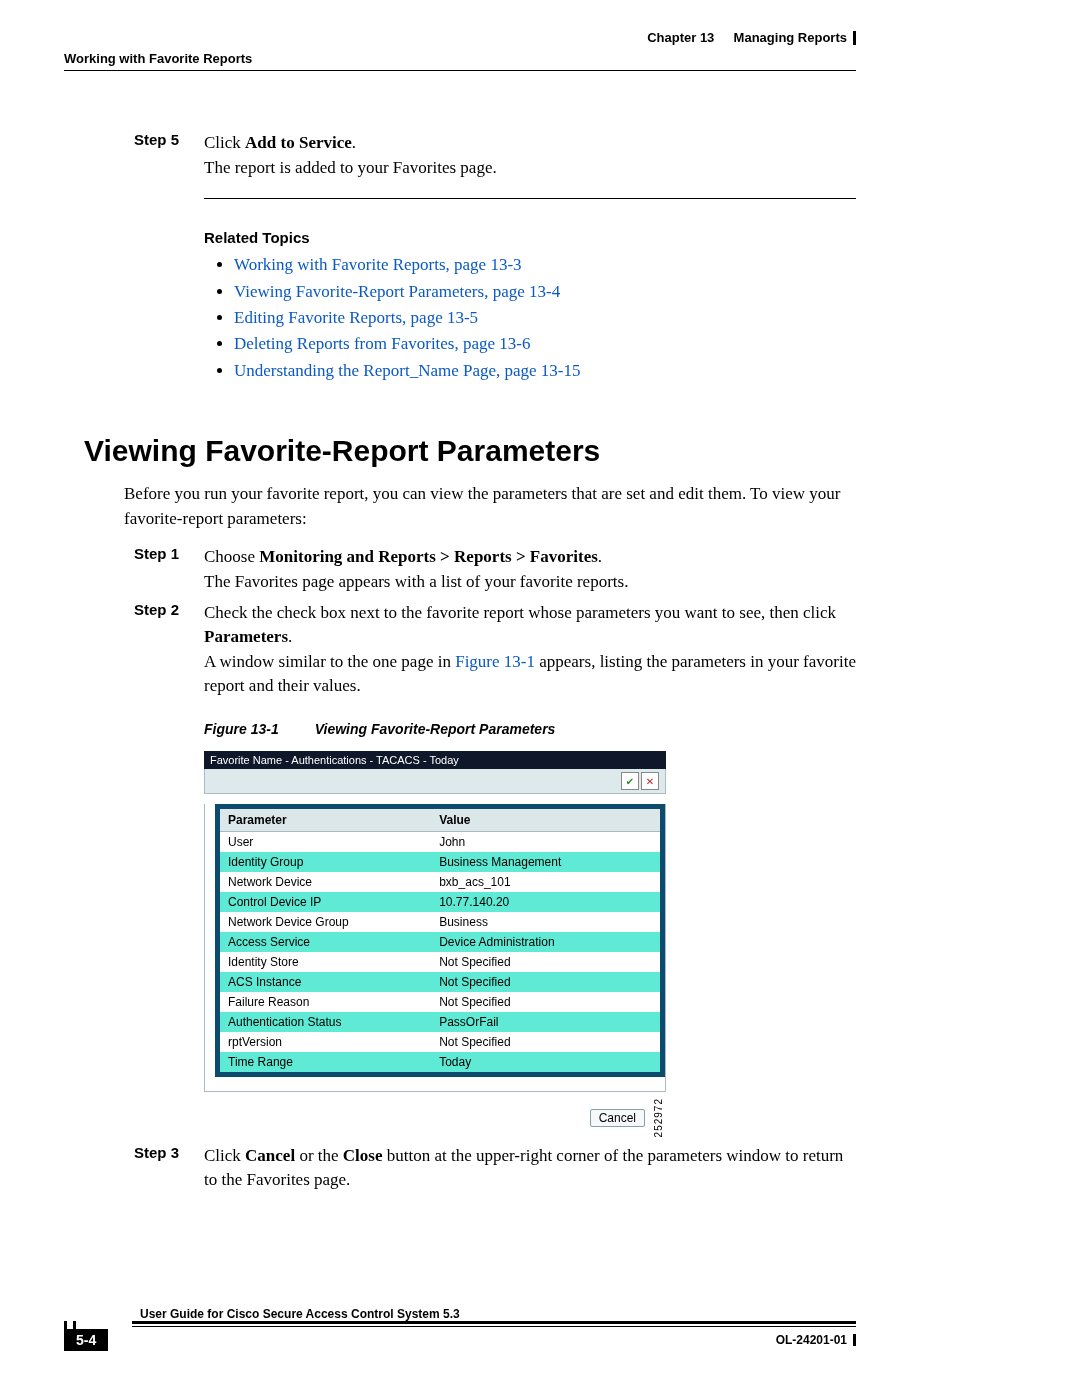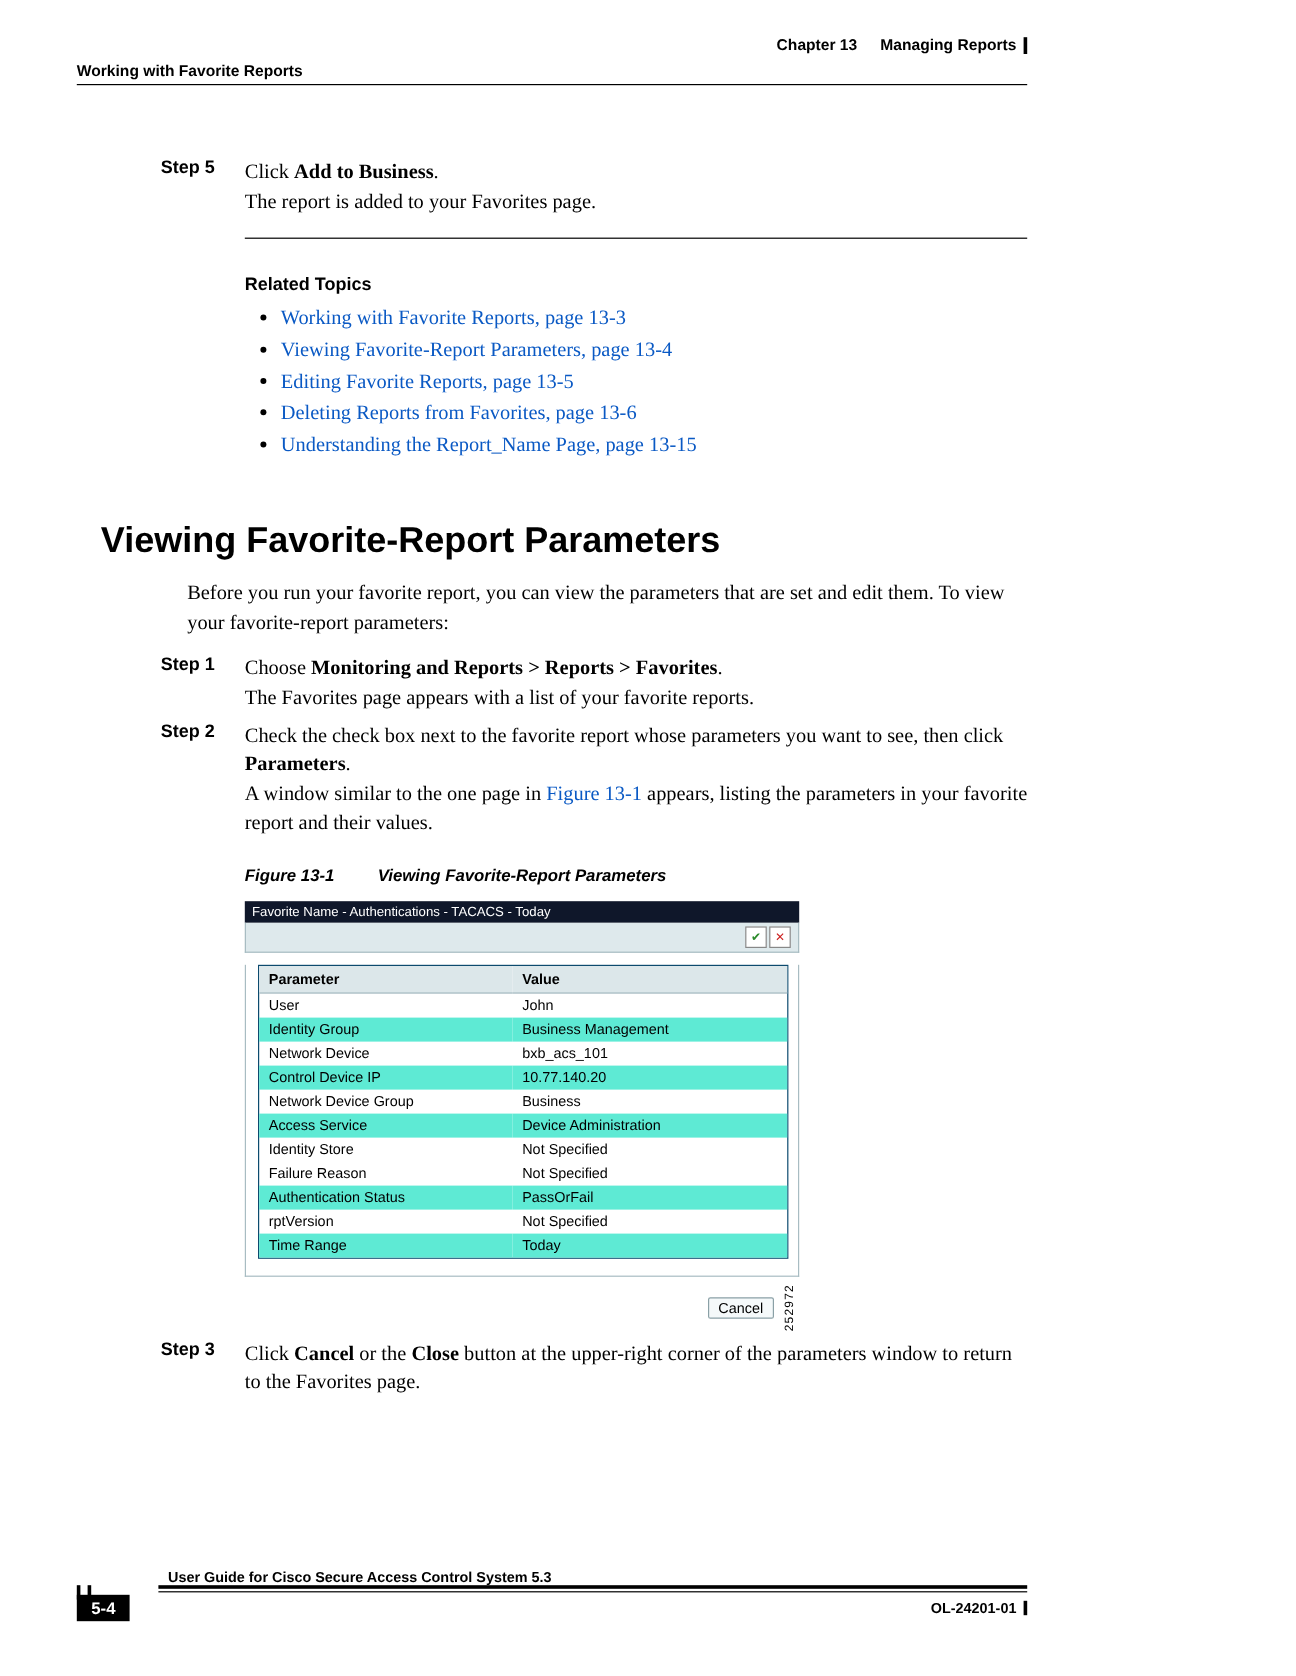--- a/index.html
+++ b/index.html
@@ -82,21 +82,21 @@
 
   h2.section {
     font-family: Arial, Helvetica, sans-serif;
     font-weight: bold;
     font-size: 30px;
     margin: 50px 0 14px 20px;
   }
   .para {
     font-size: 17px;
     line-height: 1.45;
-    margin-left: 92px;
+    margin-left: 60px;
     margin-bottom: 14px;
   }
   .link { color: #0a59c4; }
 
   .figure-caption {
     font-family: Arial, Helvetica, sans-serif;
     font-style: italic;
     font-weight: bold;
     font-size: 14px;
     margin: 22px 0 14px 140px;
@@ -120,21 +120,21 @@
     align-items: center;
   }
   .fig-toolbar {
     display:flex; justify-content:flex-end; background:#dee9ec; padding:3px 6px; border:1px solid #a8bcc2; border-top:none;
   }
   .fig-toolbar .btn {
     width:16px; height:16px; border:1px solid #888; background:#fff; display:inline-flex; align-items:center; justify-content:center; font-size:10px; margin-left:2px;
   }
   .fig-table {
     margin: 10px 10px 8px 10px;
-    border: 1px solid #0c4a6e;
+    border: 5px solid #0c4a6e;
     width: calc(100% - 20px);
   }
   .fig-table table { width:100%; border-collapse: collapse; font-size:12px; }
   .fig-table th {
     background:#dce7ea; text-align:left; padding:4px 8px; font-weight:bold; border-bottom:1px solid #a8bcc2;
   }
   .fig-table td { padding:3px 8px; }
   .fig-table tr.alt td { background:#5eead4; }
   .fig-wrap { border:1px solid #a8bcc2; border-top:none; background:#fff; padding-bottom:6px;}
   .fig-bottom { display:flex; justify-content:flex-end; align-items:center; gap:8px; padding: 6px 2px 0 0;}
@@ -180,21 +180,21 @@
     <span class="left-sq"></span>
     <span>Working with Favorite Reports</span>
   </div>
   <div class="rule-thin"></div>
 
   <div class="content">
 
     <div class="step-block">
       <div class="step-label">Step 5</div>
       <div class="step-text">
-        <span>Click </span><span class="bold">Add to Business</span><span>.</span><br>
+        <span>Click </span><span class="bold">Add to Service</span><span>.</span><br>
         <span>The report is added to your Favorites page.</span>
       </div>
     </div>
     <div class="longrule"></div>
 
     <div class="related-heading">Related Topics</div>
     <ul class="related">
       <li>Working with Favorite Reports, page 13-3</li>
       <li>Viewing Favorite-Report Parameters, page 13-4</li>
       <li>Editing Favorite Reports, page 13-5</li>
@@ -262,20 +262,24 @@
                   <td>Business</td>
                 </tr>
           <tr class="alt">
                   <td>Access Service</td>
                   <td>Device Administration</td>
                 </tr>
           <tr>
                   <td>Identity Store</td>
                   <td>Not Specified</td>
                 </tr>
+          <tr class="alt">
+                  <td>ACS Instance</td>
+                  <td>Not Specified</td>
+                </tr>
           <tr>
                   <td>Failure Reason</td>
                   <td>Not Specified</td>
                 </tr>
           <tr class="alt">
                   <td>Authentication Status</td>
                   <td>PassOrFail</td>
                 </tr>
           <tr>
                   <td>rptVersion</td>

